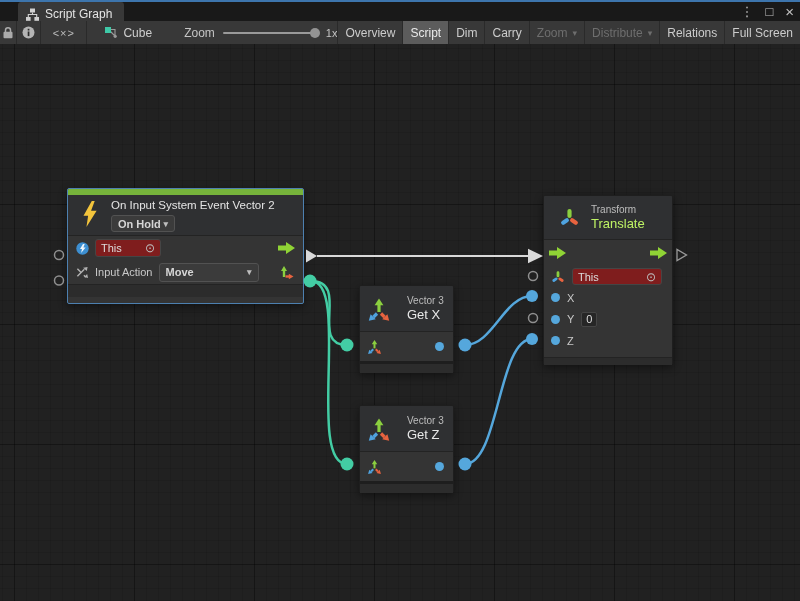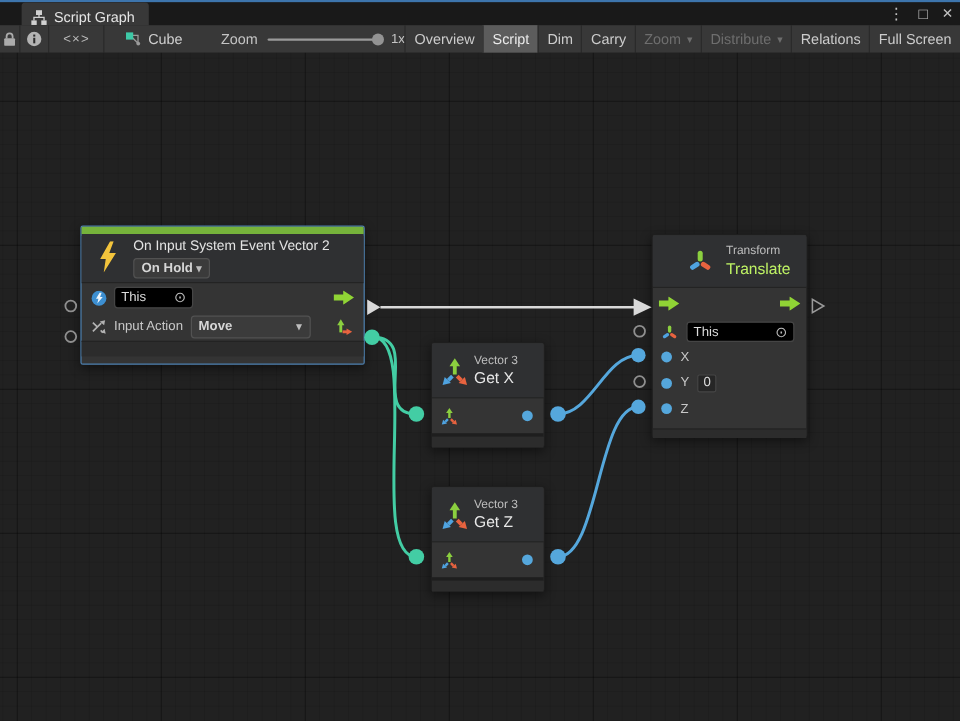--- a/index.html
+++ b/index.html
@@ -44,52 +44,52 @@
 
   .node { position:absolute; background:#343434; border:1px solid #1e1e1e; border-radius:2px;
           box-shadow:0 3px 9px rgba(0,0,0,.45); color:#cfcfcf; }
   .node .hdr { background:#2f3032; border-radius:2px 2px 0 0; }
   .node .div { height:1px; background:#232323; }
   .node .ftr { background:#2c2c2c; border-top:1px solid #232323; }
   .row { display:flex; align-items:center; }
   .plabel { font-size:11px; color:#c8c8c8; }
   .dot { width:9px; height:9px; border-radius:50%; background:#55a7dc; flex:none; }
 
-  .field { background:#000000; border:1px solid #454545; border-radius:3px; height:18px;
+  .field { background:#7f1d1d; border:1px solid #454545; border-radius:3px; height:18px;
            display:flex; align-items:center; padding:0 5px; font-size:11px; color:#dddddd; }
   .field .picker { margin-left:auto; color:#bdbdbd; font-size:12px; line-height:1; }
   .dropdown { background:#3b3b3b; border:1px solid #525252; border-radius:3px;
               display:flex; align-items:center; padding:0 6px; font-size:11px; color:#d6d6d6;font-weight:bold; }
   .dropdown .dd { margin-left:auto; font-size:9px; color:#bdbdbd; }
 
   
   #event-node { left:67px; top:144px; width:237px; height:116px; border-color:#4d80b0; }
   #event-node .accent { height:6px; background:#76b33b; border-radius:1px 1px 0 0; }
   #event-node .hdr { height:40px; display:flex; padding:3px 0 0 13px; background:#2f3032; }
   #event-node .hdr .bolt { width:18px; margin-top:3px; flex:none; }
   #event-node .hcol { margin-left:12px; }
   #event-node .ntitle { font-size:11.5px; color:#e4e4e4; white-space:nowrap; line-height:15px; }
   #event-node .mode { width:64px; height:17px; margin-top:2px; }
   #event-node .row { height:24px; padding:0 8px; gap:6px; }
   #event-node .ftr { height:13px; }
 
   
   #translate-node { left:543px; top:151px; width:130px; height:170px; }
-  #translate-node .hdr { height:43px; display:flex; align-items:center; padding-left:29px; gap:11px; }
+  #translate-node .hdr { height:43px; display:flex; align-items:center; padding-left:15px; gap:11px; }
   #translate-node .ttype { font-size:10px; color:#bdbdbd; }
   #translate-node .ntitle { font-size:13px; color:#bef264; margin-top:1px; }
   #translate-node .flowrow { height:26px; padding:0 5px; justify-content:space-between; }
   #translate-node .prow { height:21px; padding:0 7px; gap:7px; }
   #translate-node .vfield { width:16px; height:15px; background:#262626; border:1px solid #454545;
        border-radius:2px; font-size:11px; color:#dddddd; display:flex; align-items:center; justify-content:center; }
   #translate-node .ftr { height:8px; margin-top:6px; }
 
   
   .getnode { width:95px; height:88px; }
-  .getnode .hdr { height:45px; display:flex; align-items:center; padding-left:7px; gap:4px; }
+  .getnode .hdr { height:45px; display:flex; align-items:center; padding-left:7px; gap:16px; }
   .getnode .ttype { font-size:10px; color:#bdbdbd; }
   .getnode .ntitle { font-size:13px; color:#e8e8e8; margin-top:1px; }
   .getnode .body { height:29px; padding:0 7px; display:flex; align-items:center; }
   .getnode .body .dot { margin-left:auto; margin-right:2px; }
   .getnode .gap { height:3px; background:#1e1e1e; }
   .getnode .ftr { height:9px; border-top:none; }
   #getx-node { left:359px; top:241px; } #getz-node { left:359px; top:361px; }
 
   .wires { position:absolute; left:0; top:0; width:800px; height:557px; pointer-events:none; }
   svg { display:block; }

